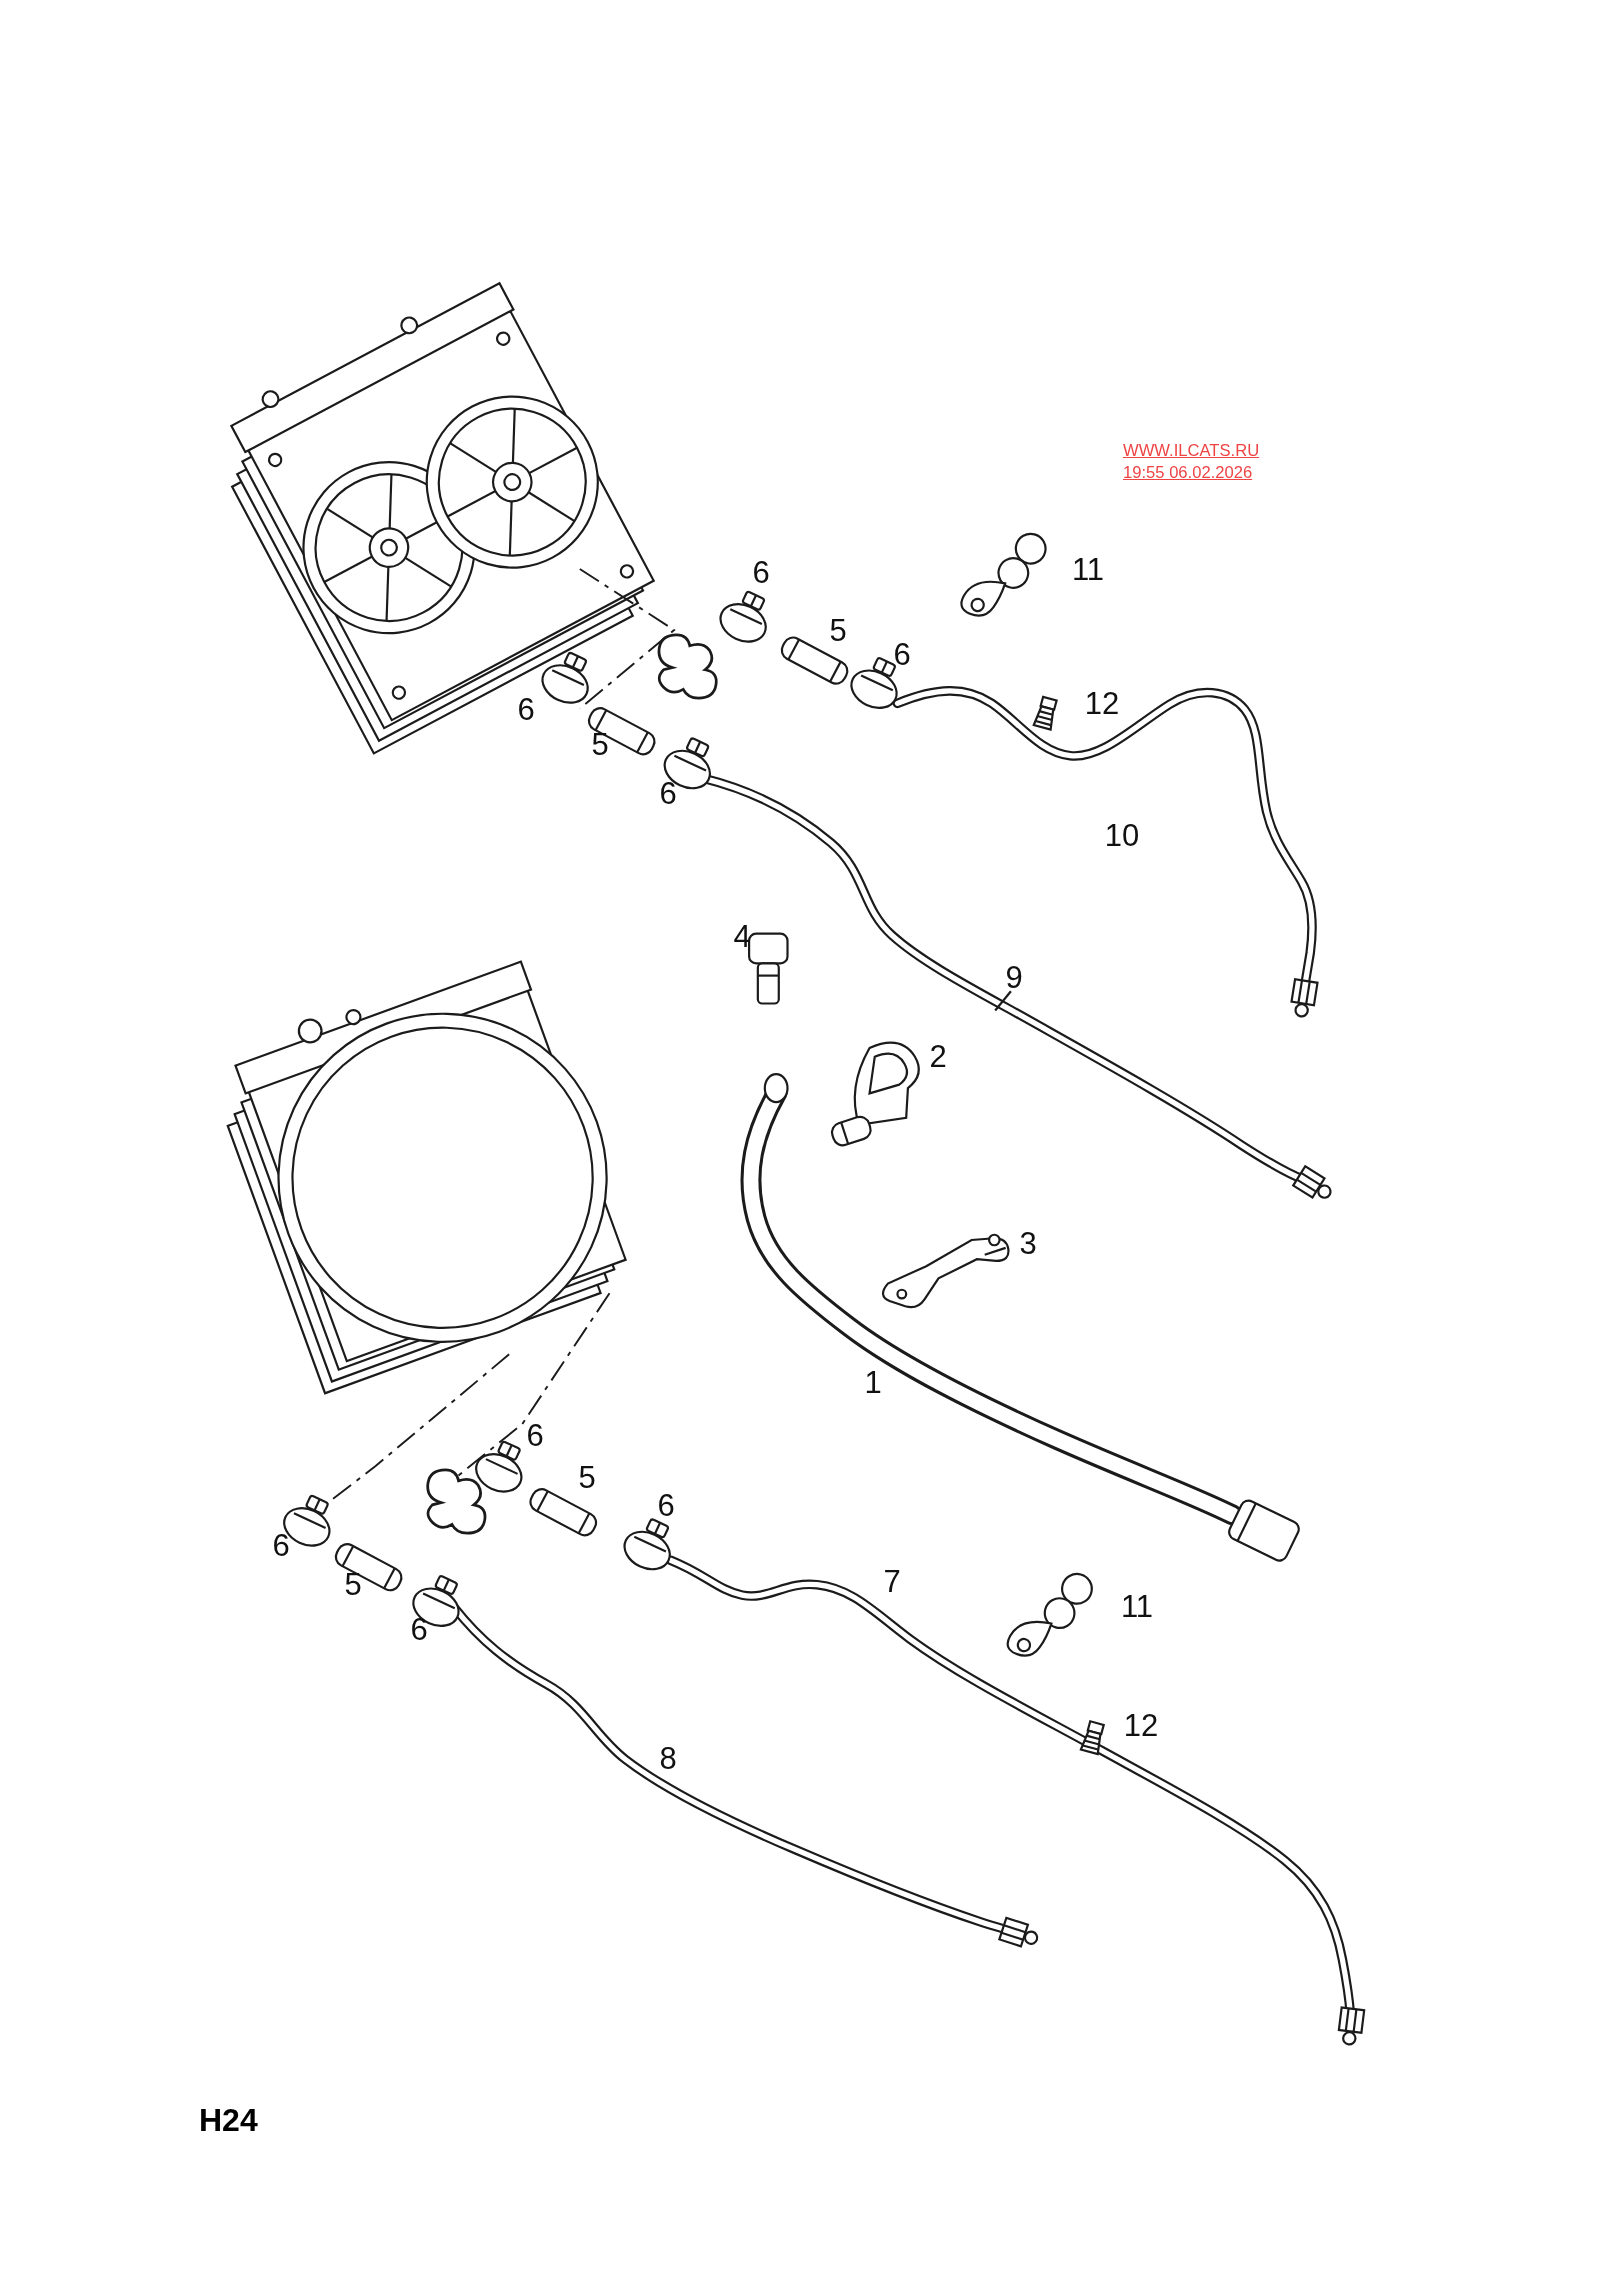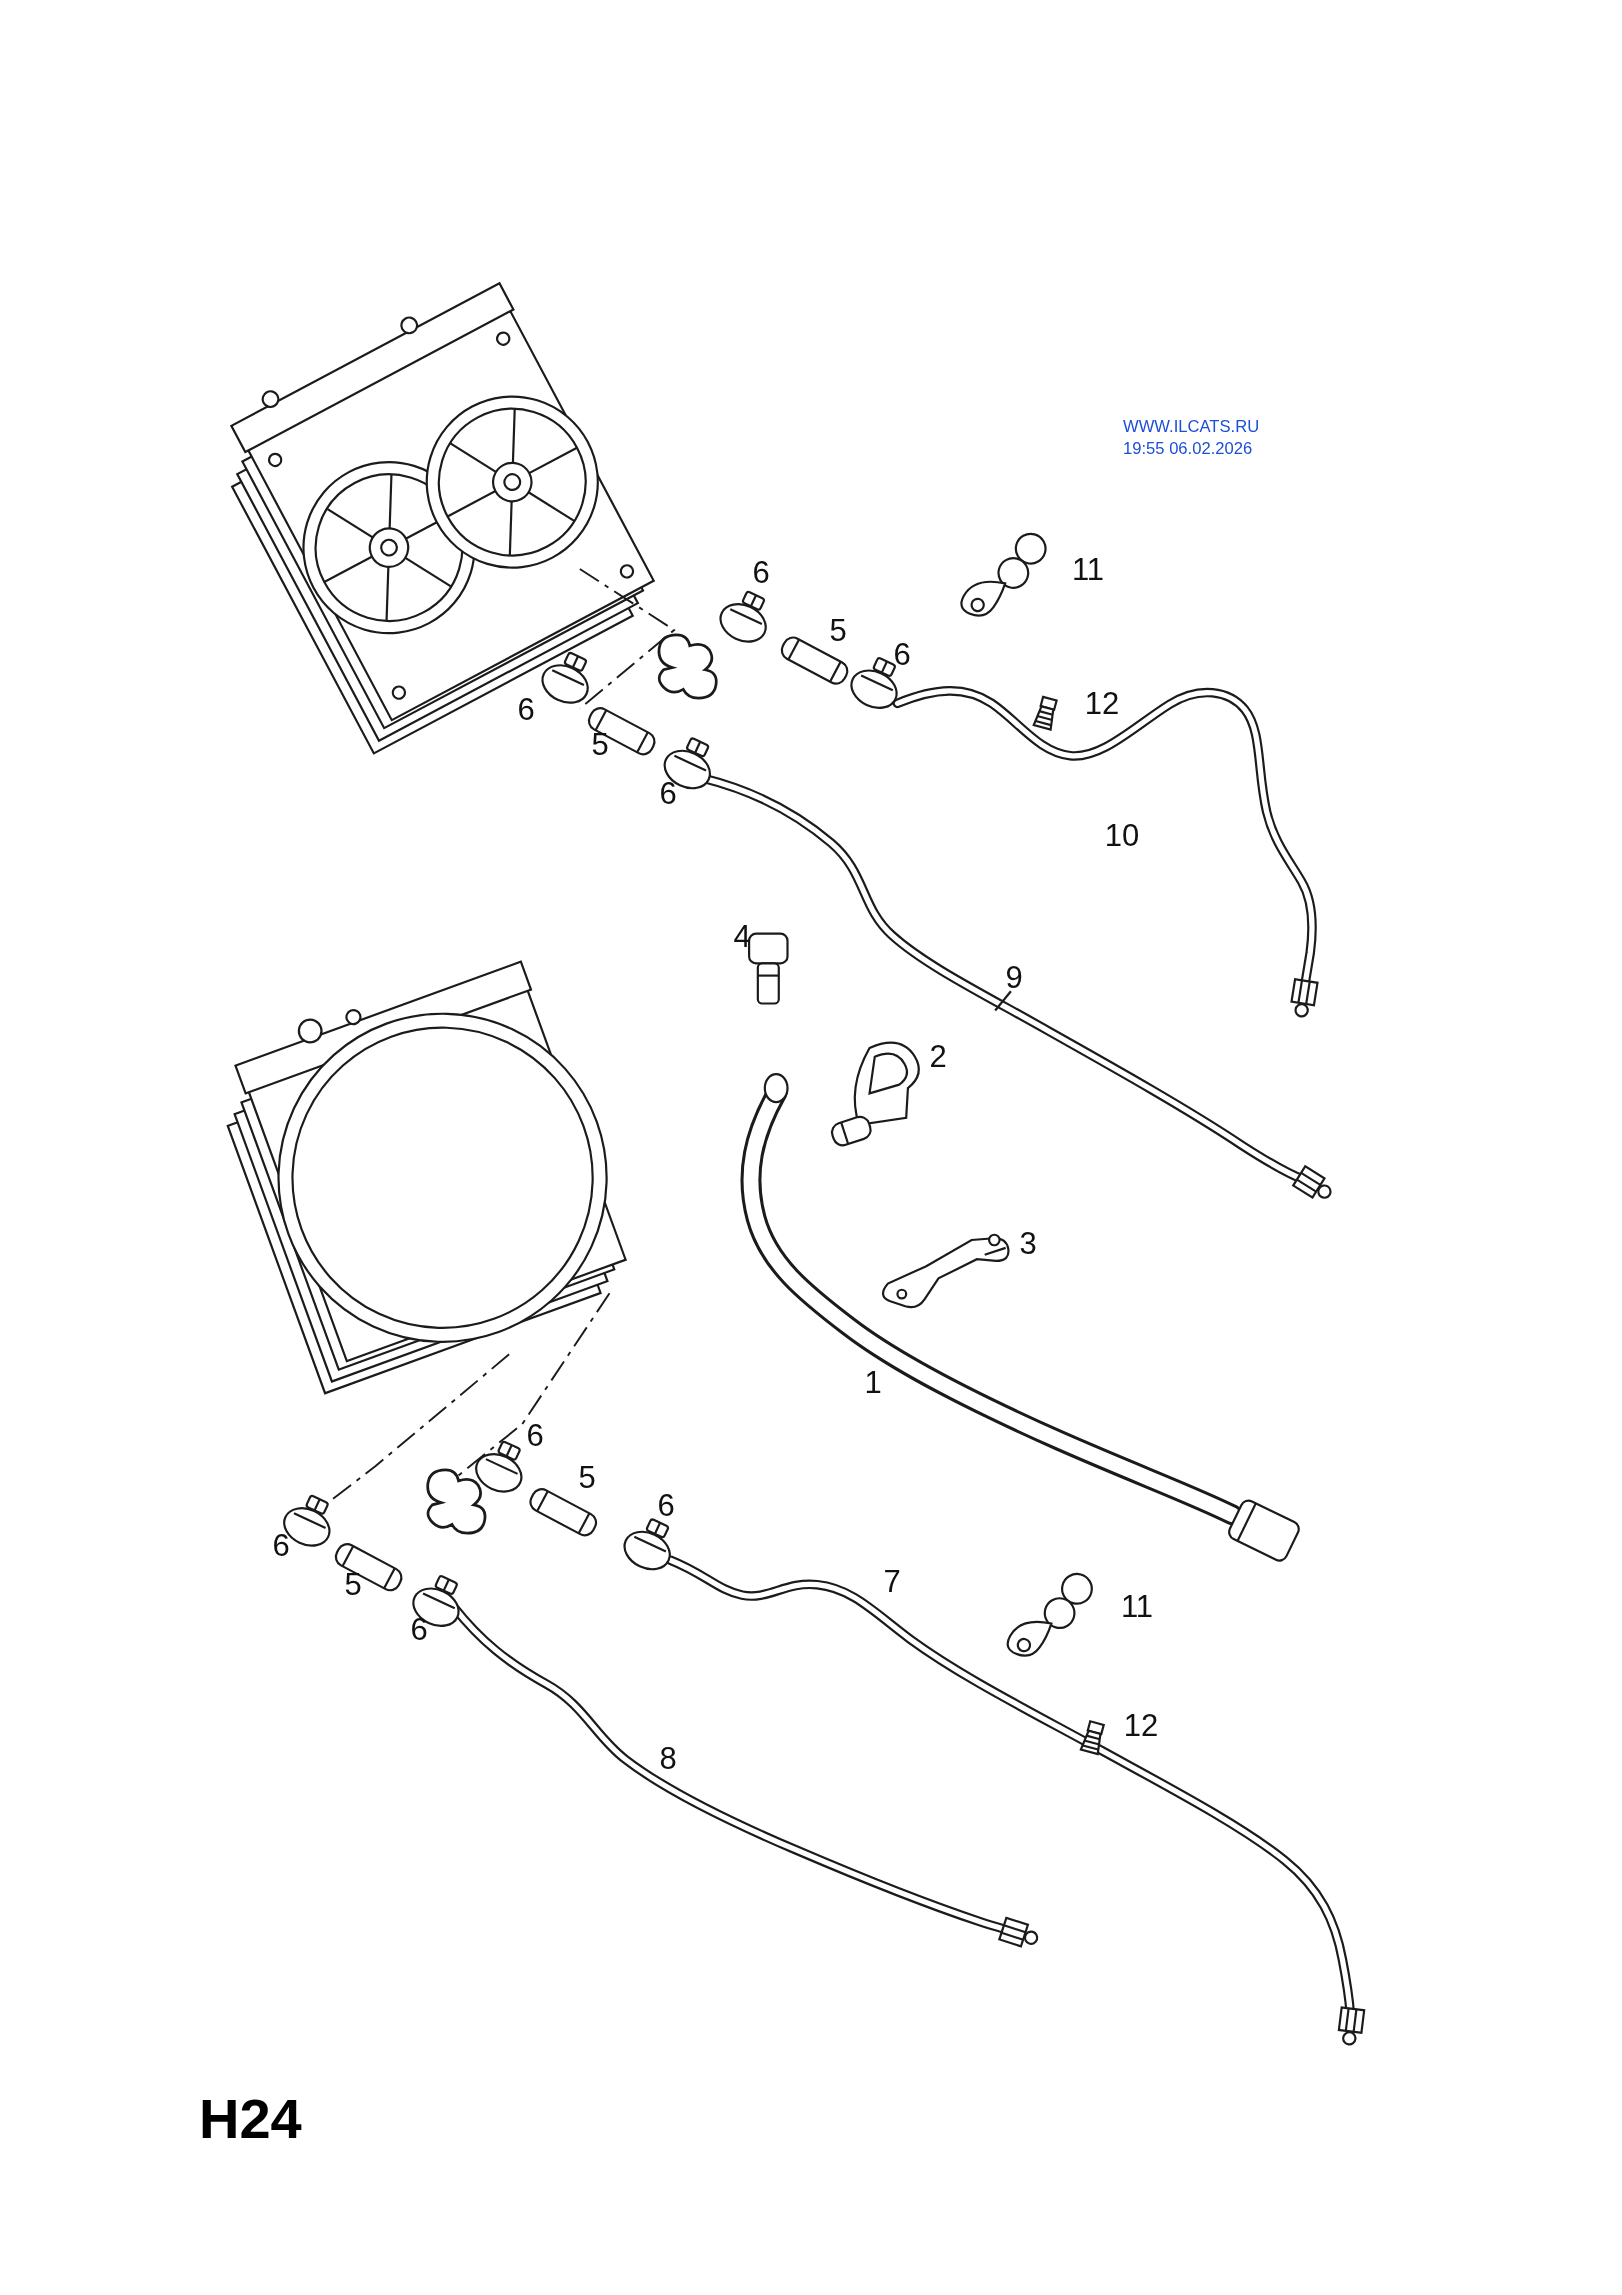--- a/index.html
+++ b/index.html
@@ -2,21 +2,21 @@
 <html style="font-size:14px"><head>
 <meta charset="utf-8">
 <style>
   html,body{margin:0;padding:0;background:#ffffff;}
   .page{position:relative;width:1623px;height:2295px;background:#ffffff;
         font-family:"Liberation Sans",sans-serif;overflow:hidden;}
   .diagram-svg{position:absolute;left:0;top:0;width:1623px;height:2295px;}
   .callout-layer{position:absolute;left:0;top:0;width:100%;height:100%;pointer-events:none;}
   .callout{position:absolute;transform:translate(-50%,-50%);font-size:31px;color:#111;}
   .watermark{position:absolute;font-size:16.6px;line-height:1.35;}
-  .page-label{position:absolute;font-size:56px;font-weight:700;color:#000;}
+  .page-label{position:absolute;font-size:32px;font-weight:700;color:#000;margin-top:16px;}
 
   svg .ln{stroke:#1b1b1b;stroke-width:2.5;fill:none;}
   svg .fw{fill:#ffffff;stroke:#1b1b1b;stroke-width:2.5;}
   svg .tube-o{stroke:#1b1b1b;stroke-width:11;fill:none;stroke-linecap:round;stroke-linejoin:round;}
   svg .tube-i{stroke:#ffffff;stroke-width:6;fill:none;stroke-linecap:round;stroke-linejoin:round;}
   svg .hose-o{stroke:#1b1b1b;stroke-width:24;fill:none;stroke-linecap:round;stroke-linejoin:round;}
   svg .hose-i{stroke:#ffffff;stroke-width:17;fill:none;stroke-linecap:round;stroke-linejoin:round;}
   svg .dashdot{stroke:#1b1b1b;stroke-width:2.2;fill:none;stroke-dasharray:26 8 5 8;}
 </style>
 </head>
@@ -232,21 +232,21 @@
       <span class="callout" style="left: 666px; top: 1506px;">6</span>
       <span class="callout" style="left: 281px; top: 1546px;">6</span>
       <span class="callout" style="left: 353px; top: 1585px;">5</span>
       <span class="callout" style="left: 419px; top: 1630px;">6</span>
       <span class="callout" style="left: 892px; top: 1582px;">7</span>
       <span class="callout" style="left: 1137px; top: 1607px;">11</span>
       <span class="callout" style="left: 1141px; top: 1726px;">12</span>
       <span class="callout" style="left: 668px; top: 1759px;">8</span>
     </div>
 
-  <div class="watermark" style="left: 1123px; top: 416px; color: #1d4ed8;">
+  <div class="watermark" style="left: 1123px; top: 440px; color: #ef4444; text-decoration: underline;">
     <div>WWW.ILCATS.RU</div>
     <div>19:55 06.02.2026</div>
   </div>
 
   <div class="page-label" style="left: 199px; top: 2086px;">H24</div>
 
 </div>
 
 
 </body></html>

